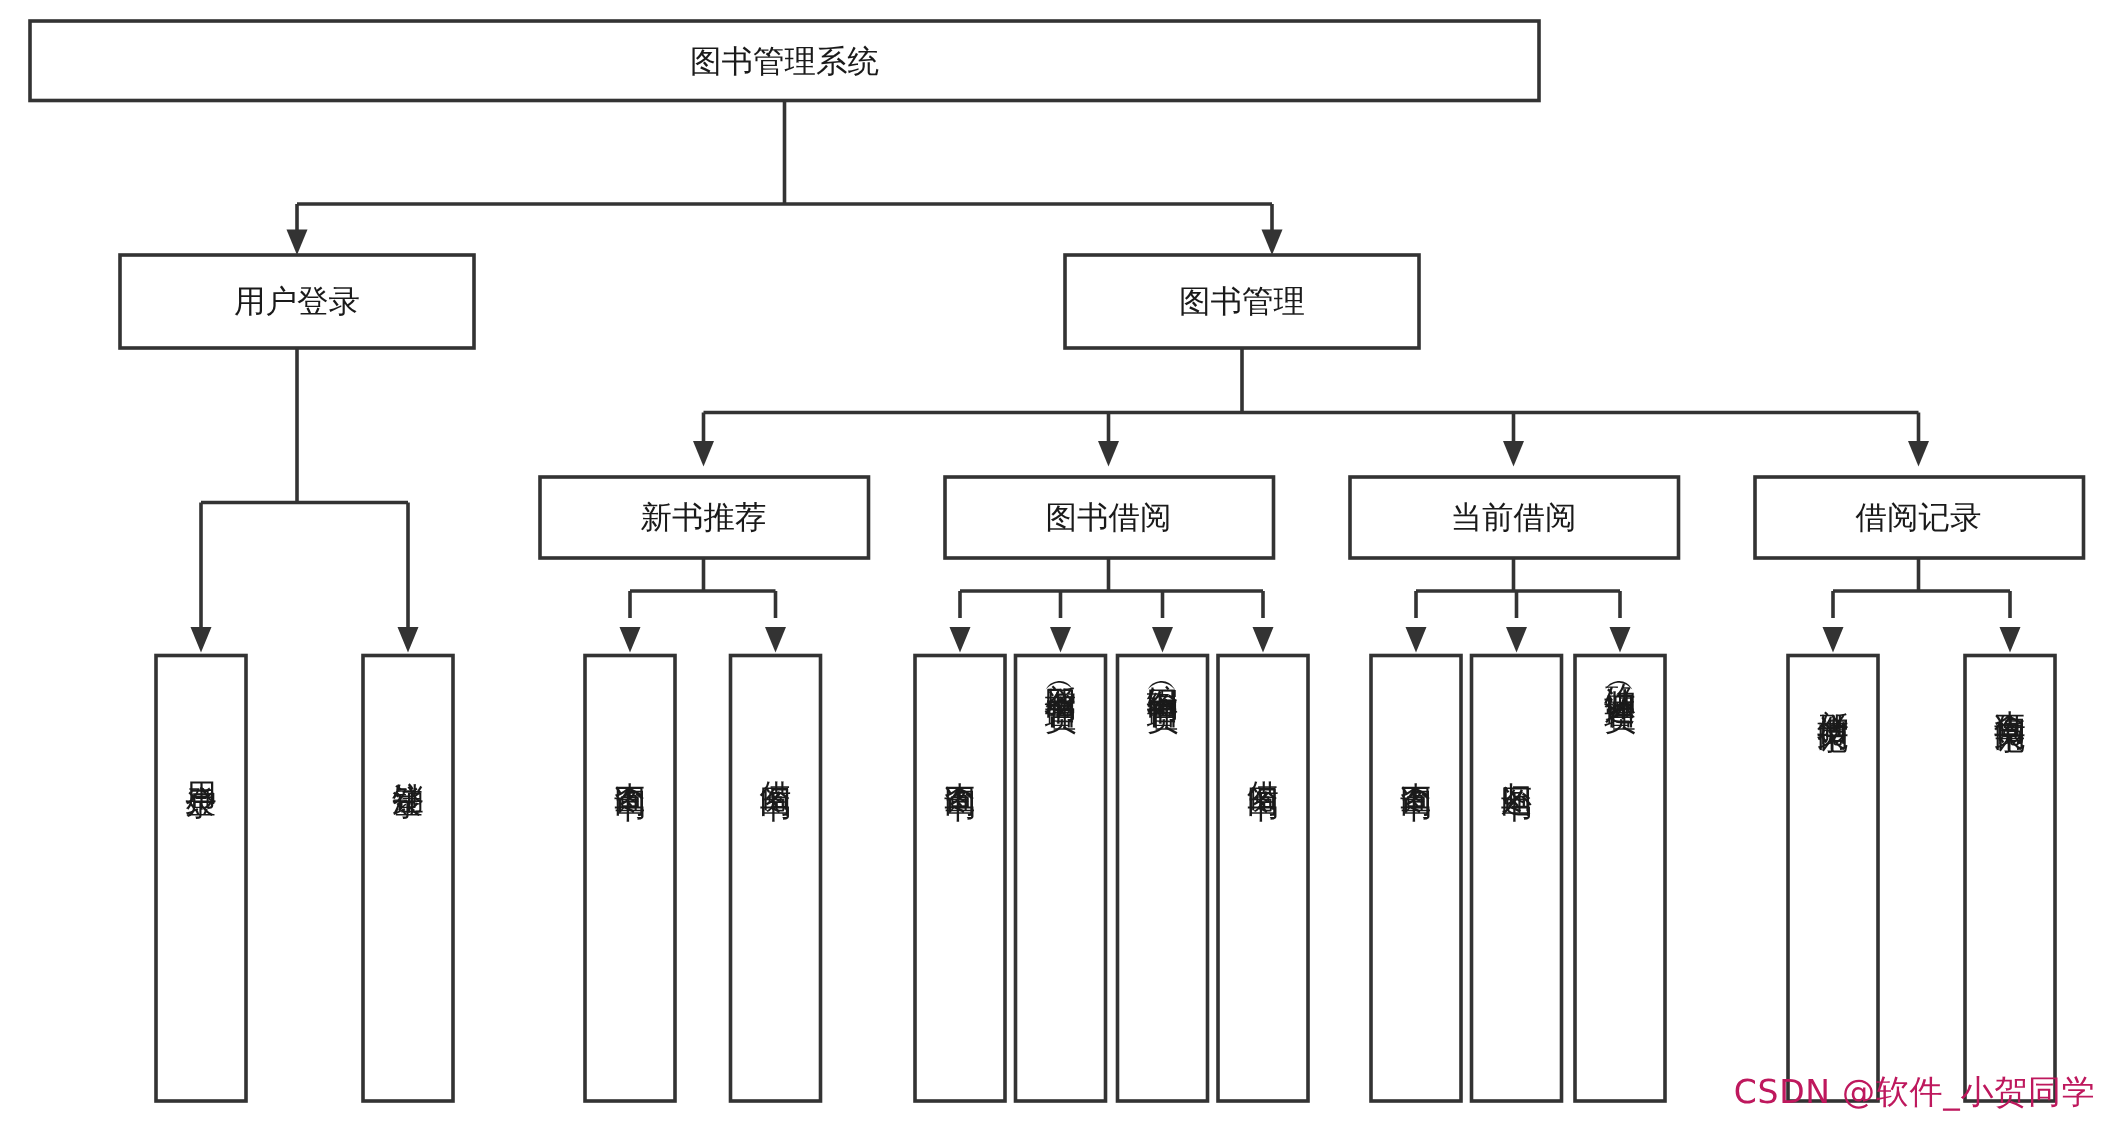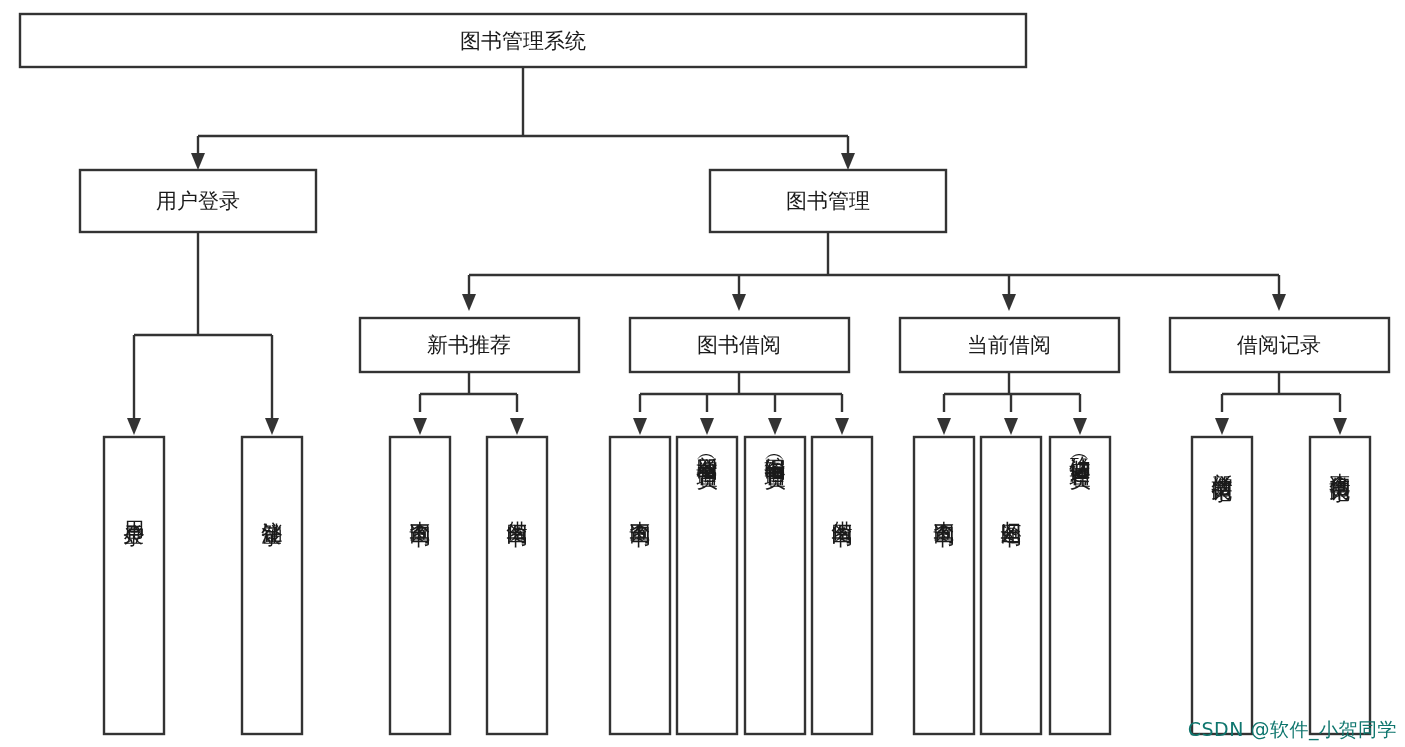--- a/index.html
+++ b/index.html
@@ -46,22 +46,22 @@
   }
   .arrow-head {
     fill: #333333;
     stroke: none;
   }
   .watermark {
     position: absolute;
     right: 8px;
     bottom: 4px;
     font-family: "DejaVu Sans", "Liberation Sans", sans-serif;
-    font-size: 19px;
-    color: #0f766e;
+    font-size: 22px;
+    color: #be185d;
     white-space: nowrap;
     letter-spacing: 0.5px;
     text-align: right;
   }
 </style>
 </head>
 <body>
 
 <svg id="diagram" viewBox="0 0 1405 747" xmlns="http://www.w3.org/2000/svg">
 

